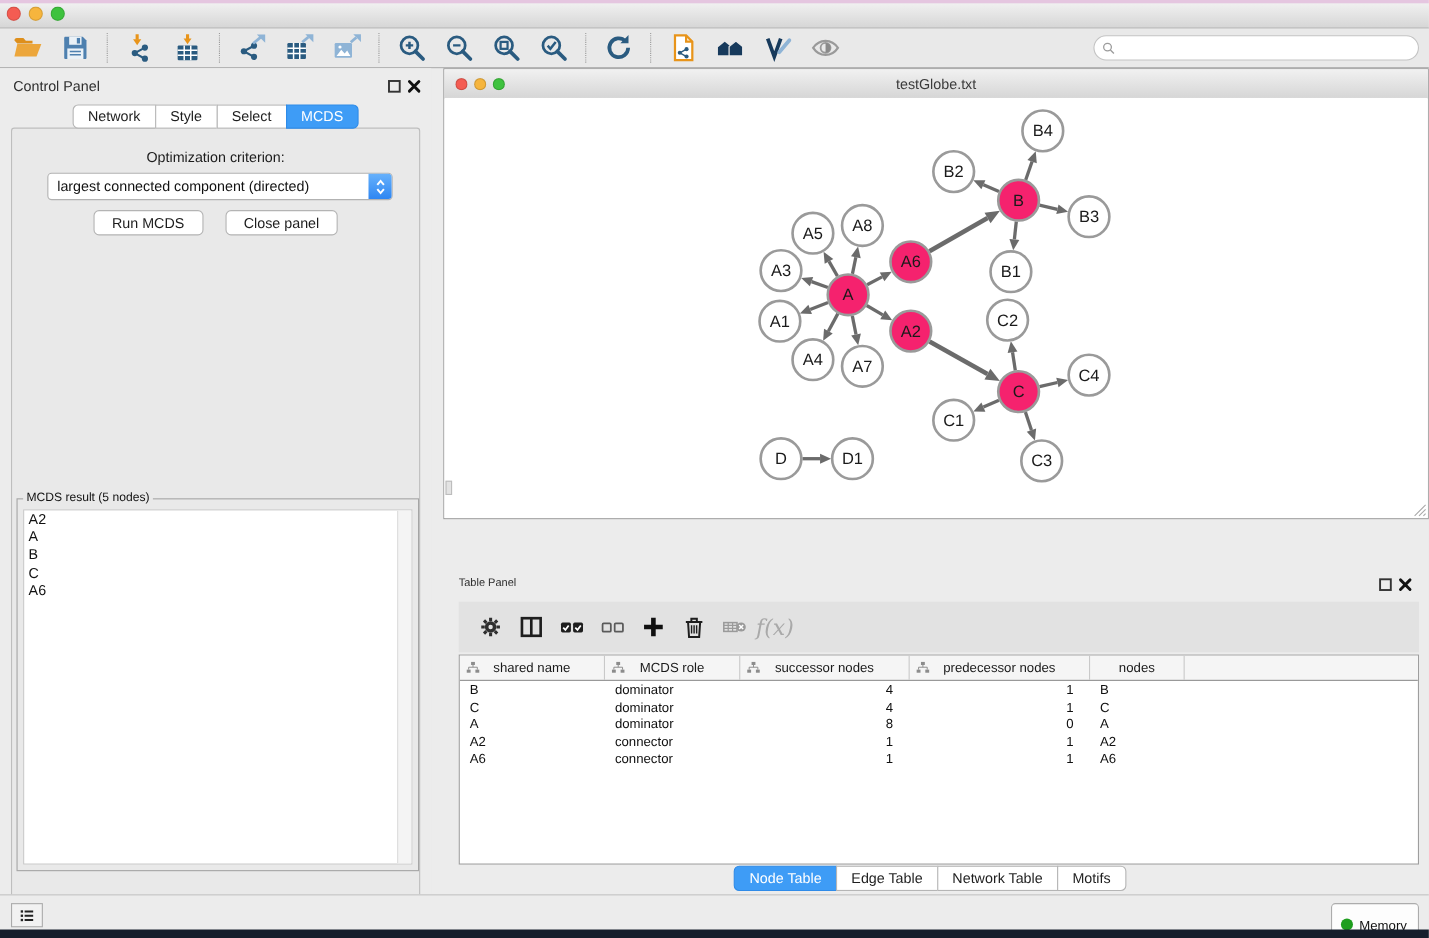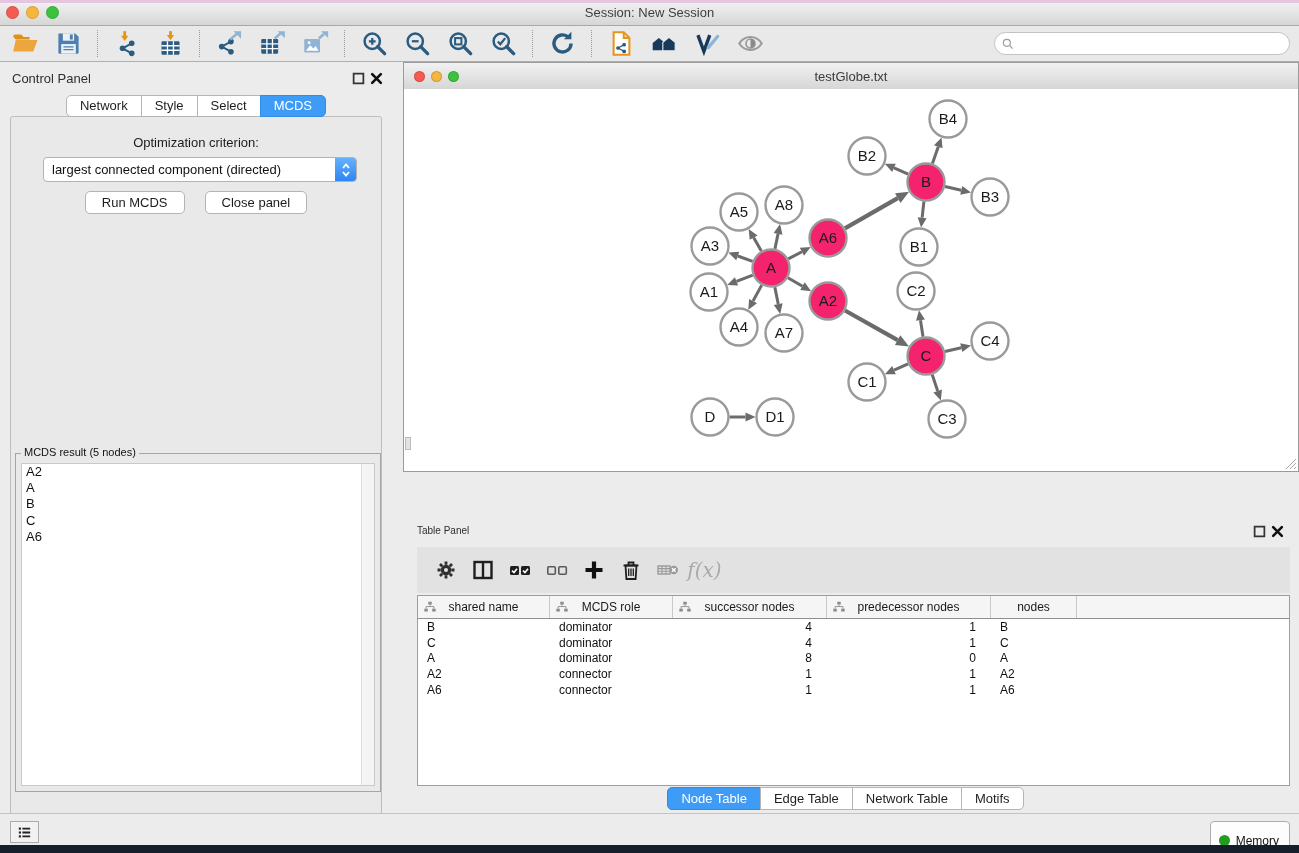--- a/index.html
+++ b/index.html
@@ -113,21 +113,20 @@
 </head>
 <body>
 
 <div class="titlebar">
   <div class="titlebar-topstrip"></div>
   <div class="traffic">
     <div class="light red"></div>
     <div class="light yellow"></div>
     <div class="light green"></div>
   </div>
-  <div class="title-text">Session: New Session</div>
 </div>
 
 <div class="toolbar">
   <div id="toolbar-buttons" style="display:flex;align-items:center;">
       <div class="tbtn">
         <span class="ticon">
           <svg viewBox="0 0 24 24">
             <path fill="#DE8F1C" d="M1 6c0-1.1.7-2 1.9-2h5.3l2 2.2h5.4v2.3H3.3z"></path>
             <path fill="#ECA63B" d="M3.3 8.9h19.4L18.9 19H1z"></path>
           </svg>

